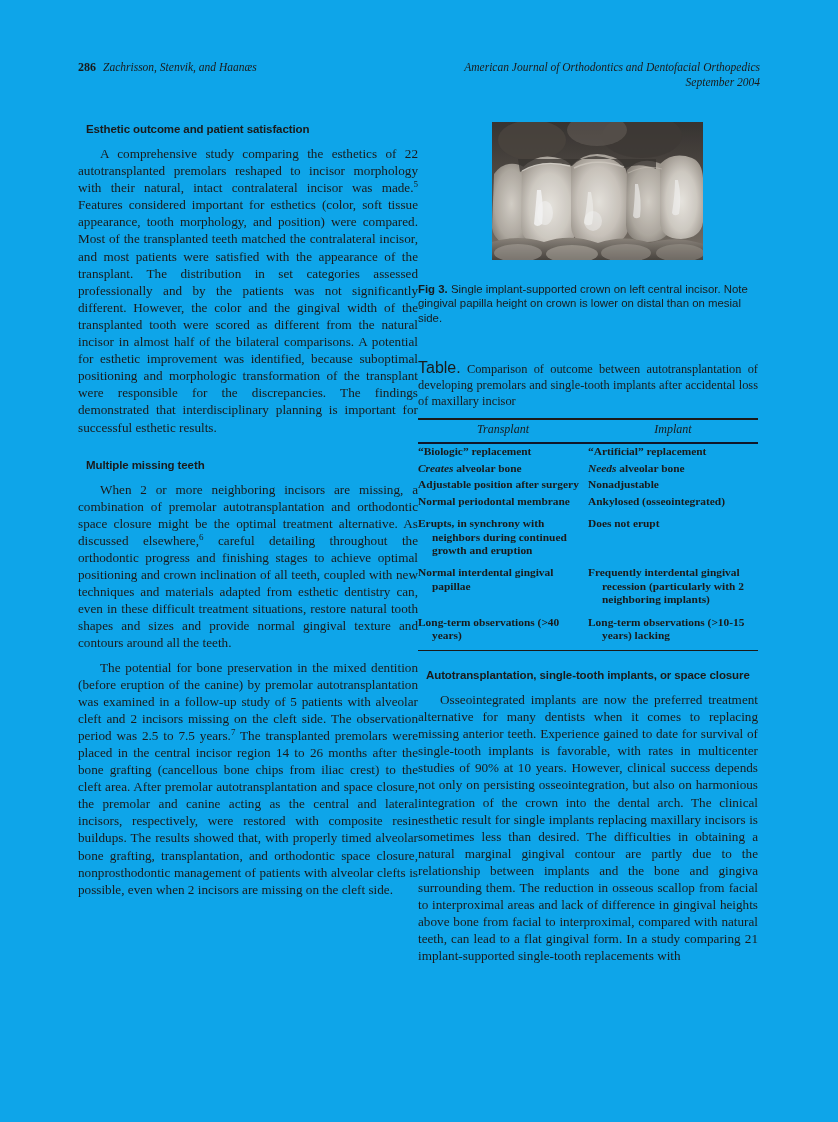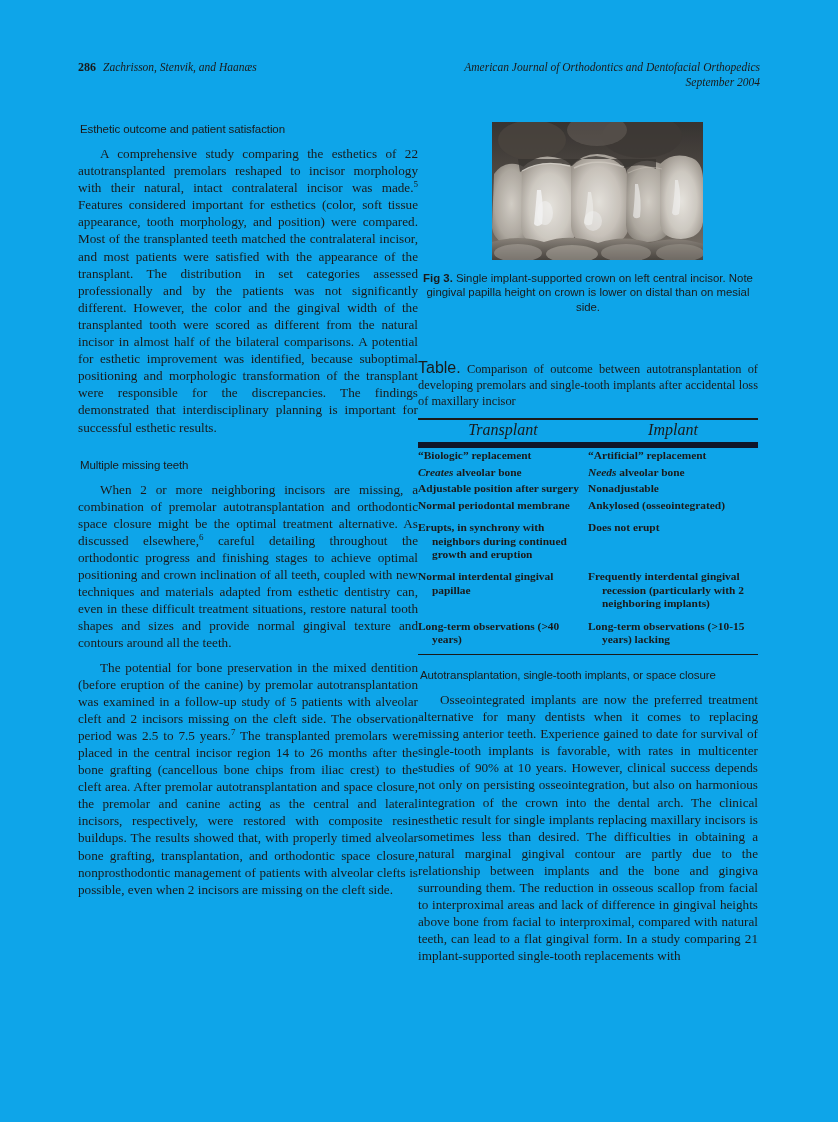--- a/index.html
+++ b/index.html
@@ -60,22 +60,22 @@
     position: absolute;
     width: 340px;
     top: 122px;
   }
   .col-left { left: 78px; }
   .col-right { left: 418px; }
 
   h2.sec {
     font-family: "Liberation Sans", "DejaVu Sans", sans-serif;
     font-size: 11.5px;
-    font-weight: normal;
-    margin: 0 0 8px 2px;
+    font-weight: bold;
+    margin: 0 0 8px 8px;
     line-height: 15px;
     letter-spacing: -0.1px;
   }
   h2.sec.spaced-top { margin-top: 22px; }
 
   p.body {
     margin: 0;
     font-size: 13.2px;
     line-height: 17.1px;
     text-align: justify;
@@ -96,25 +96,25 @@
     position: relative;
     width: 211px;
     height: 138px;
     margin-left: 74px;
     overflow: hidden;
     background: #6e6a67;
   }
   .photo svg { display:block; width:100%; height:100%; }
 
   .figcap {
-    margin-top: 11px;
+    margin-top: 22px;
     font-family: "Liberation Sans", "DejaVu Sans", sans-serif;
     font-size: 11.4px;
     line-height: 14.3px;
-    text-align: center;
+    text-align: left;
   }
   .figcap b { font-weight: bold; }
 
   
   .tablebox {
     position: absolute;
     left: 418px;
     top: 360px;
     width: 340px;
   }
@@ -132,24 +132,24 @@
   table.cmp {
     width: 340px;
     border-collapse: collapse;
     font-size: 11.4px;
     line-height: 13.6px;
   }
   table.cmp .rule-top td { border-top: 2px solid #1a1a1a; padding: 0; height: 0; font-size:0; line-height:0;}
   table.cmp thead th {
     font-weight: normal;
     font-style: italic;
-    font-size: 16px;
+    font-size: 12px;
     text-align: center;
     padding: 3px 0 5px 0;
-    border-bottom: 6px solid #0f172a;
+    border-bottom: 2px solid #0f172a;
   }
   table.cmp tbody td {
     vertical-align: top;
     padding: 1.5px 8px 1.5px 0;
     width: 50%;
   }
   table.cmp tbody tr.pad-top td { padding-top: 7px; }
   table.cmp tbody td .hang {
     display: block;
     padding-left: 14px;

